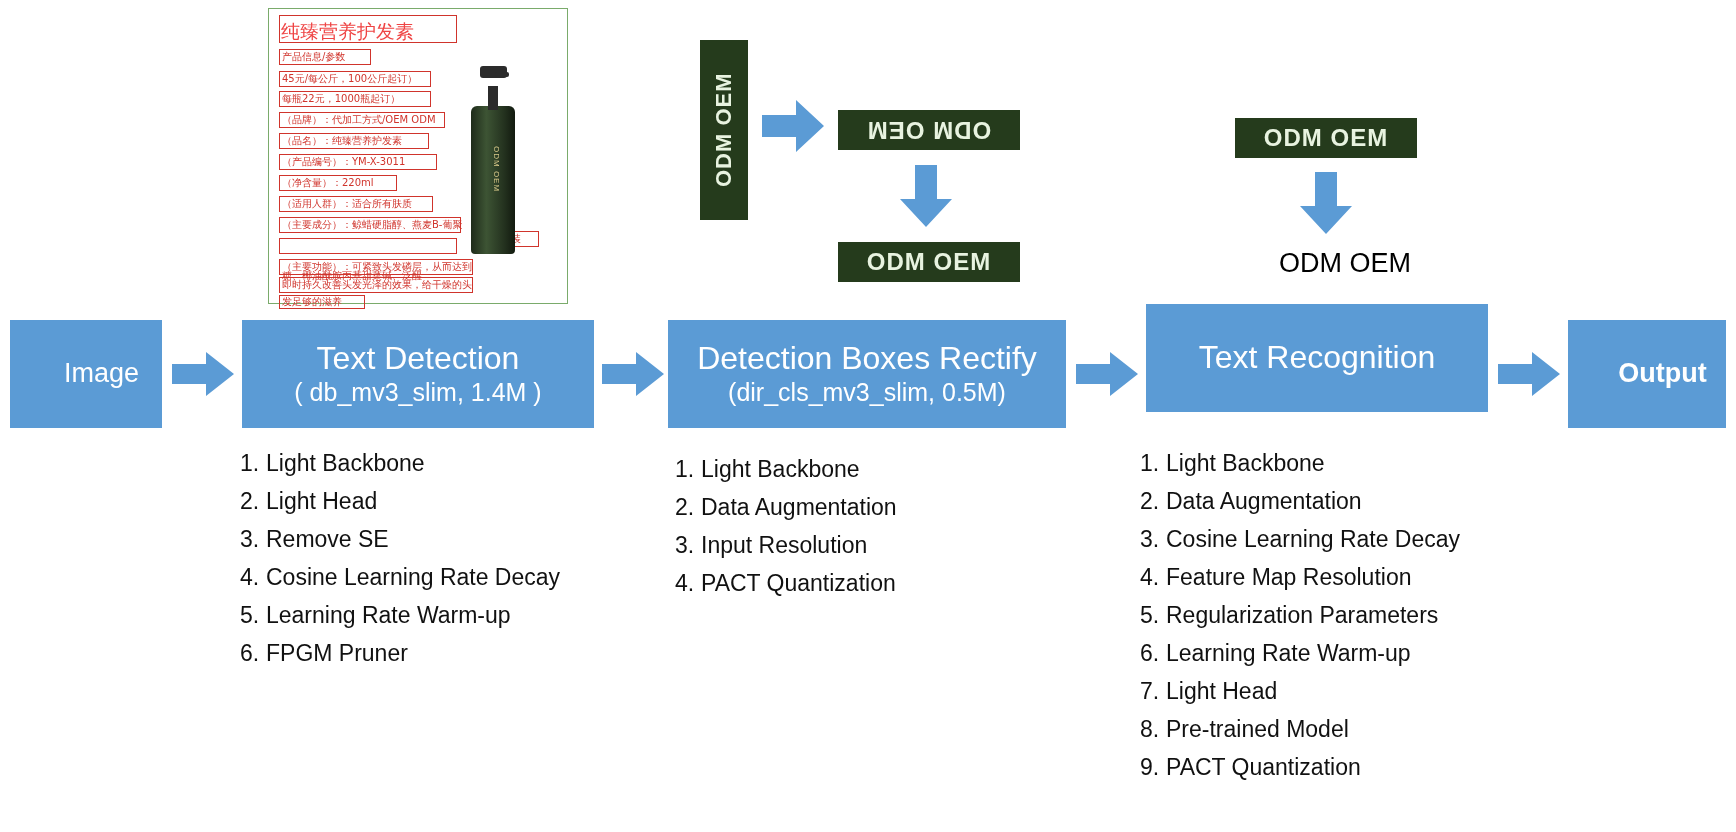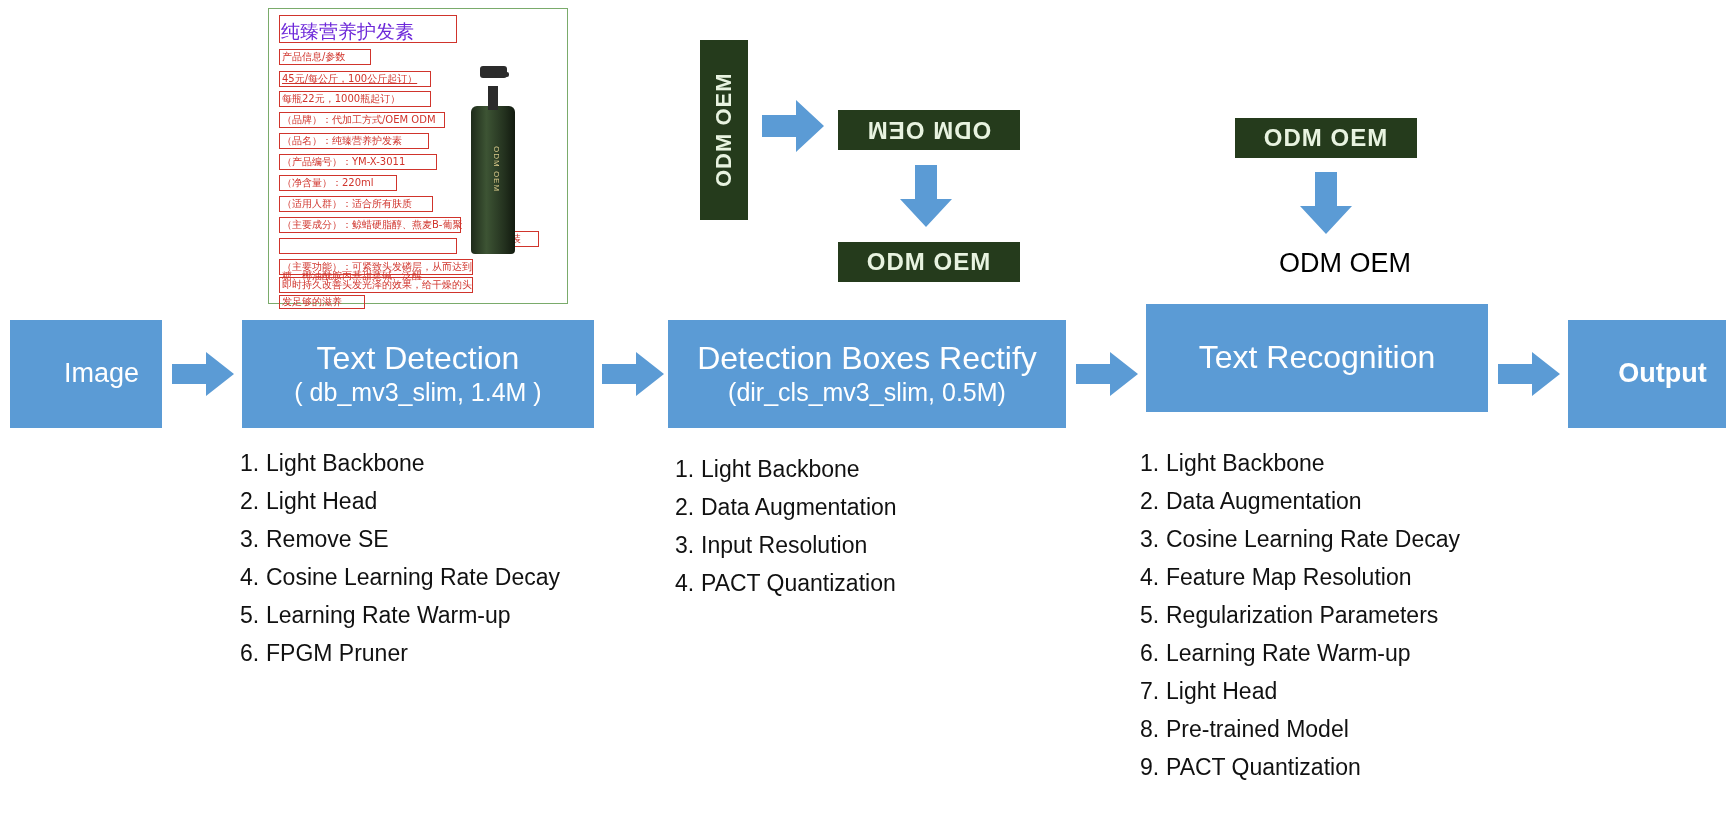--- a/index.html
+++ b/index.html
@@ -73,21 +73,21 @@
     height: 296px;
     background: #ffffff;
     border: 1px solid #7aab6b;
     box-sizing: border-box;
   }
   .poster .title-cn {
     position: absolute;
     left: 12px;
     top: 10px;
     font-size: 19px;
-    color: #6d28d9;
+    color: #ef4444;
     font-family: "DejaVu Sans", sans-serif;
     white-space: nowrap;
   }
   .poster .rbox {
     position: absolute;
     border: 1px solid #d0342c;
     box-sizing: border-box;
   }
   .poster .rlabel {
     position: absolute;
@@ -189,21 +189,21 @@
 
   <div class="poster">
     <div class="title-cn">纯臻营养护发素</div>
 
     <div class="rbox" style="left:10px;  top:6px;   width:178px; height:28px;"></div>
 
     <div class="rbox" style="left:10px;  top:40px;  width:92px;  height:16px;"></div>
     <div class="rlabel" style="left:13px; top:42px;">产品信息/参数</div>
 
     <div class="rbox" style="left:10px;  top:62px;  width:152px; height:16px;"></div>
-    <div class="rlabel" style="left:13px; top:64px;text-decoration:underline;">45元/每公斤，100公斤起订）</div>
+    <div class="rlabel" style="left:13px; top:64px;">45元/每公斤，100公斤起订）</div>
 
     <div class="rbox" style="left:10px;  top:82px;  width:152px; height:16px;"></div>
     <div class="rlabel" style="left:13px; top:84px;text-align:right;">每瓶22元，1000瓶起订）</div>
 
     <div class="rbox" style="left:10px;  top:103px; width:166px; height:16px;"></div>
     <div class="rlabel" style="left:13px; top:105px;">（品牌）：代加工方式/OEM ODM</div>
 
     <div class="rbox" style="left:10px;  top:124px; width:150px; height:16px;"></div>
     <div class="rlabel" style="left:13px; top:126px;">（品名）：纯臻营养护发素</div>
 

